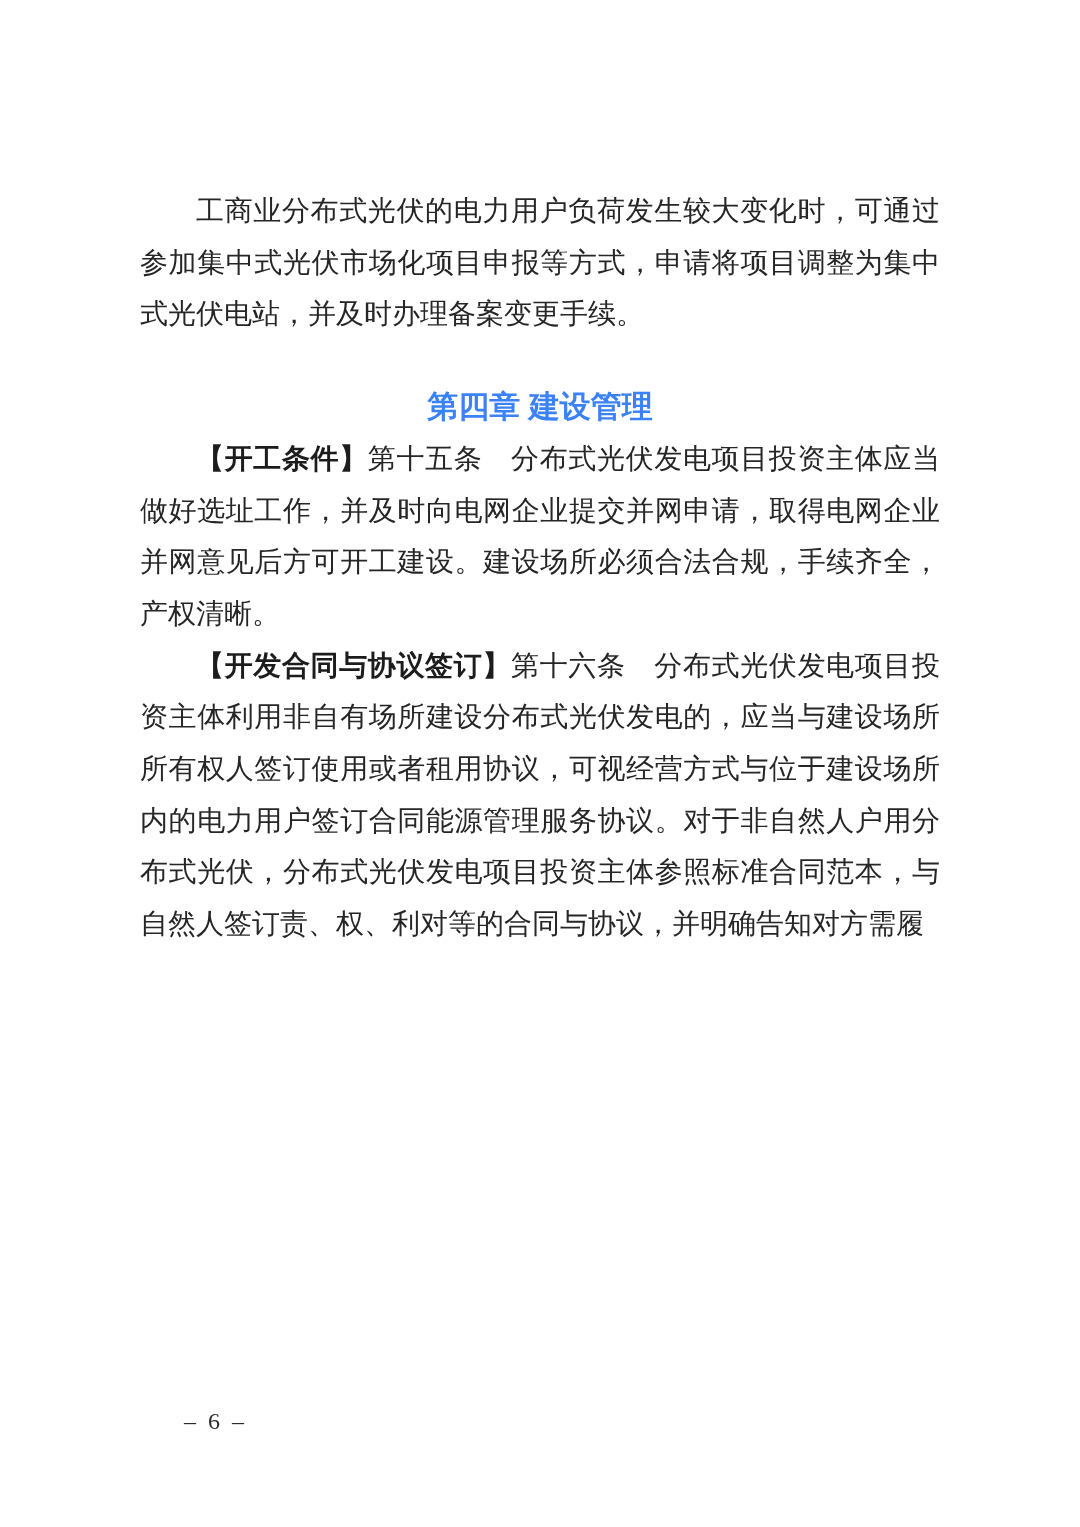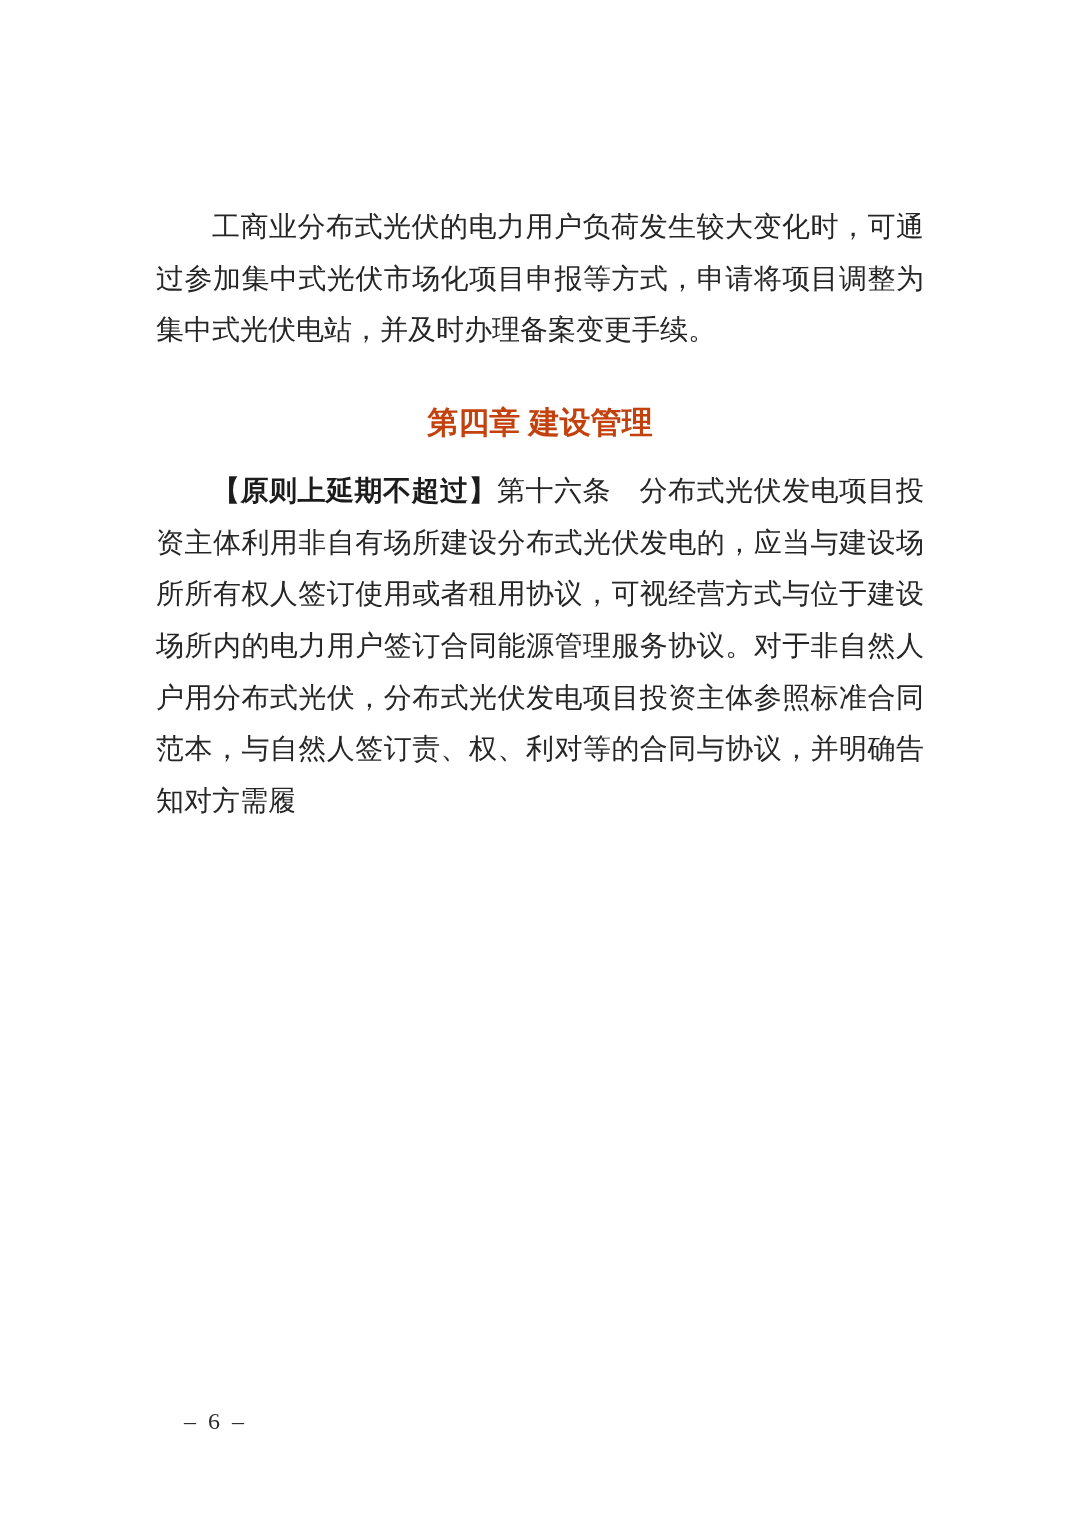--- a/index.html
+++ b/index.html
@@ -15,21 +15,21 @@
     font-family: "Liberation Serif", serif;
     color: #262626;
   }
   .doc {
     position: absolute;
     left: 140px;
     top: 185px;
     width: 800px;
   }
   .para {
-    margin: 16px;
+    margin: 0;
     font-size: 28px;
     line-height: 51.7px;
     text-align: justify;
     text-justify: inter-ideograph;
     text-indent: 56px;
     letter-spacing: 0;
     color: #262626;
   }
   .section-label {
     font-weight: bold;
@@ -37,21 +37,21 @@
     color: #1c1c1c;
   }
   .chapter {
     margin: 41px 0 0 0;
     font-size: 31px;
     line-height: 51.7px;
     font-weight: bold;
     font-family: "Liberation Sans", sans-serif;
     text-align: center;
     text-indent: 0;
-    color: #c2410c;
+    color: #3b82f6;
   }
   .page-number {
     position: absolute;
     left: 184px;
     top: 1408px;
     font-size: 24px;
     letter-spacing: 3px;
     color: #2e2e2e;
     font-family: "Liberation Serif", serif;
   }
@@ -60,19 +60,20 @@
 <body>
 
 <div class="page">
   <main class="doc">
 
     <p class="para"><span>工商业分布式光伏的电力用户负荷发生较大变化时，可通过参加集中式光伏市场化项目申报等方式，申请将项目调整为集中式光伏电站，并及时办理备案变更手续。</span></p>
 
 
     <h2 class="chapter">第四章 建设管理</h2>
 
+    <p class="para"><span class="section-label">【开工条件】</span><span>第十五条　分布式光伏发电项目投资主体应当做好选址工作，并及时向电网企业提交并网申请，取得电网企业并网意见后方可开工建设。建设场所必须合法合规，手续齐全，产权清晰。</span></p>
 
-    <p class="para"><span class="section-label">【原则上延期不超过】</span><span>第十六条　分布式光伏发电项目投资主体利用非自有场所建设分布式光伏发电的，应当与建设场所所有权人签订使用或者租用协议，可视经营方式与位于建设场所内的电力用户签订合同能源管理服务协议。对于非自然人户用分布式光伏，分布式光伏发电项目投资主体参照标准合同范本，与自然人签订责、权、利对等的合同与协议，并明确告知对方需履</span></p>
+    <p class="para"><span class="section-label">【开发合同与协议签订】</span><span>第十六条　分布式光伏发电项目投资主体利用非自有场所建设分布式光伏发电的，应当与建设场所所有权人签订使用或者租用协议，可视经营方式与位于建设场所内的电力用户签订合同能源管理服务协议。对于非自然人户用分布式光伏，分布式光伏发电项目投资主体参照标准合同范本，与自然人签订责、权、利对等的合同与协议，并明确告知对方需履</span></p>
 
   </main>
 
   <span class="page-number">– 6 –</span>
 </div>
 
 </body></html>

